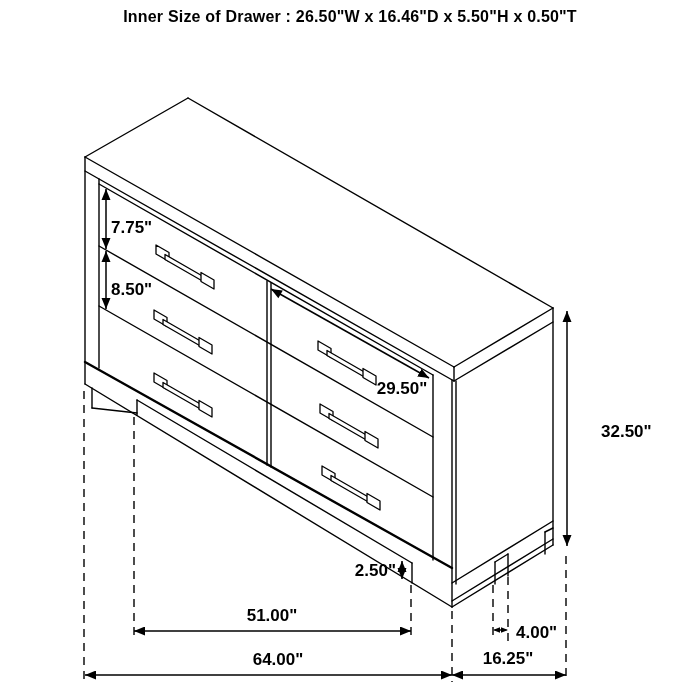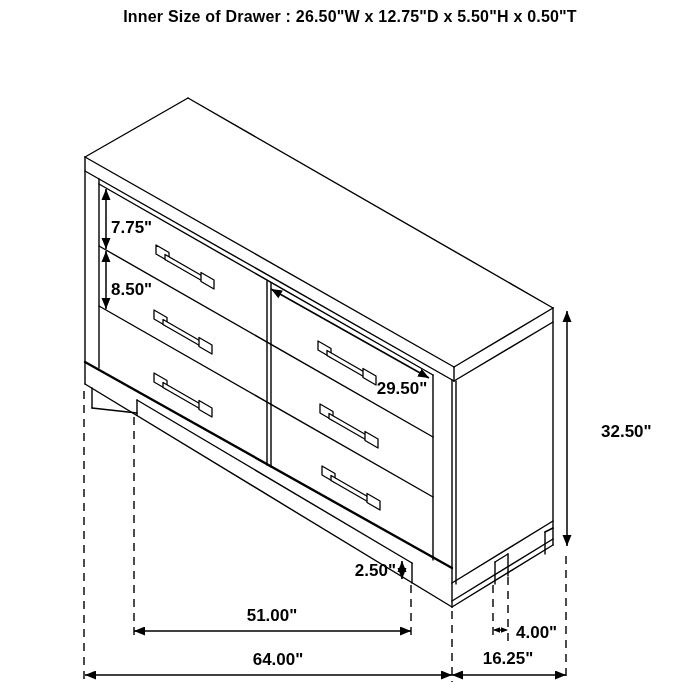--- a/index.html
+++ b/index.html
@@ -16,21 +16,21 @@
   .thick{stroke-width:2.4;}
   .dim{stroke:#000;stroke-width:1.5;fill:none;marker-start:url(#ah-s);marker-end:url(#ah-e);}
   .ext{stroke:#000;stroke-width:1.4;fill:none;stroke-dasharray:8 6;}
   .lbl{font-family:"Liberation Sans",sans-serif;font-size:17px;font-weight:bold;fill:#000;}
   .handle{fill:#fff;stroke:#000;stroke-width:1.3;stroke-linejoin:round;}
   .arrowfill{fill:#000;stroke:none;}
 </style>
 </head>
 <body>
 
-<div class="title">Inner Size of Drawer : 26.50"W x 12.75"D x 5.50"H x 0.50"T</div>
+<div class="title">Inner Size of Drawer : 26.50"W x 16.46"D x 5.50"H x 0.50"T</div>
 
 <svg width="700" height="700" viewBox="0 0 700 700">
   <defs>
     <marker id="ah-e" markerUnits="userSpaceOnUse" markerWidth="14" markerHeight="10" refX="11" refY="4.5" orient="auto">
       <path d="M0,0 L11,4.5 L0,9 Z" fill="#000"></path>
     </marker>
     <marker id="ah-s" markerUnits="userSpaceOnUse" markerWidth="14" markerHeight="10" refX="0" refY="4.5" orient="auto">
       <path d="M11,0 L0,4.5 L11,9 Z" fill="#000"></path>
     </marker>
     <g id="handle">

